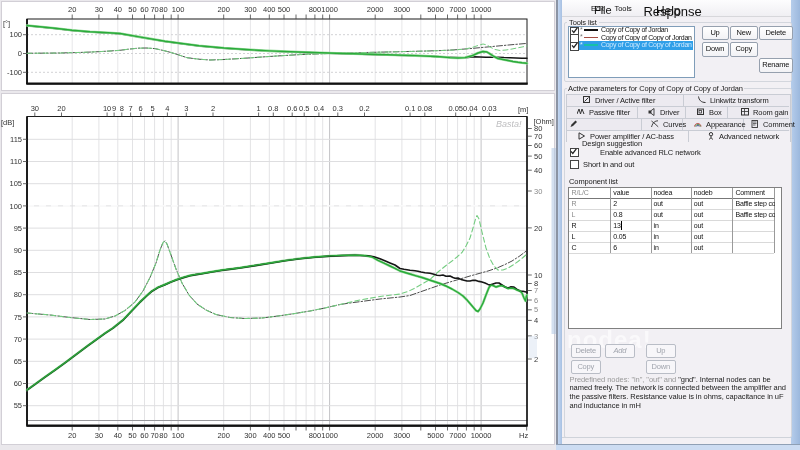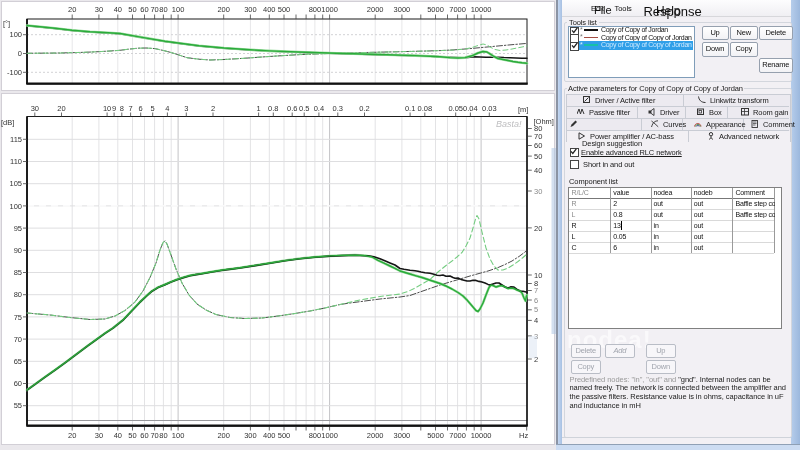--- a/index.html
+++ b/index.html
@@ -429,21 +429,21 @@
 <div class="abs t7" style="left:590px;top:132.0px;">Power amplifier / AC-bass</div>
 <svg class="abs" style="left:707px;top:131.5px" width="8" height="8" viewBox="0 0 8 8">
     <circle cx="4" cy="2.2" r="1.7" fill="none" stroke="#333" stroke-width="1"></circle>
     <path d="M4,3.9 V6 M2,7.5 L4,5.8 L6,7.5" fill="none" stroke="#333" stroke-width="0.9"></path>
   </svg>
 <div class="abs t7" style="left:719px;top:132.0px;">Advanced network</div>
 <div class="cb" style="left:569.5px;top:147.5px;"></div>
 <svg class="abs" style="left:570px;top:148px;" width="8" height="8" viewBox="0 0 8 8">
     <path d="M1,3.4 L2.8,5.4 L6.3,0.9" fill="none" stroke="#222" stroke-width="1.3"></path>
   </svg>
-<div class="abs t7" style="left:581px;top:147.5px;text-decoration:underline;">Enable advanced RLC network</div>
+<div class="abs t7" style="left:600px;top:147.5px;">Enable advanced RLC network</div>
 <div class="cb" style="left:569.5px;top:159.5px;"></div>
 <div class="abs t7" style="left:583px;top:159.5px;">Short in and out</div>
 <div class="abs t7" style="left:569px;top:176.5px;">Component list</div>
 <div class="abs" style="left:567px;top:326px;font-size:24px;font-weight:bold;color:rgba(255,255,255,0.6);letter-spacing:1px;">nodea!</div>
 <div class="abs" style="left:568px;top:187px;width:212px;height:140px;background:#fff;border:1px solid #808080;"></div>
 <div class="abs" style="left:568.5px;top:197.5px;width:205.5px;height:1px;background:#777;"></div>
 <div class="abs" style="left:568.5px;top:208.5px;width:205.5px;height:1px;background:#d9d9d9;"></div>
 <div class="abs" style="left:568.5px;top:219.5px;width:205.5px;height:1px;background:#d9d9d9;"></div>
 <div class="abs" style="left:568.5px;top:230.5px;width:205.5px;height:1px;background:#d9d9d9;"></div>
 <div class="abs" style="left:568.5px;top:241.5px;width:205.5px;height:1px;background:#d9d9d9;"></div>

